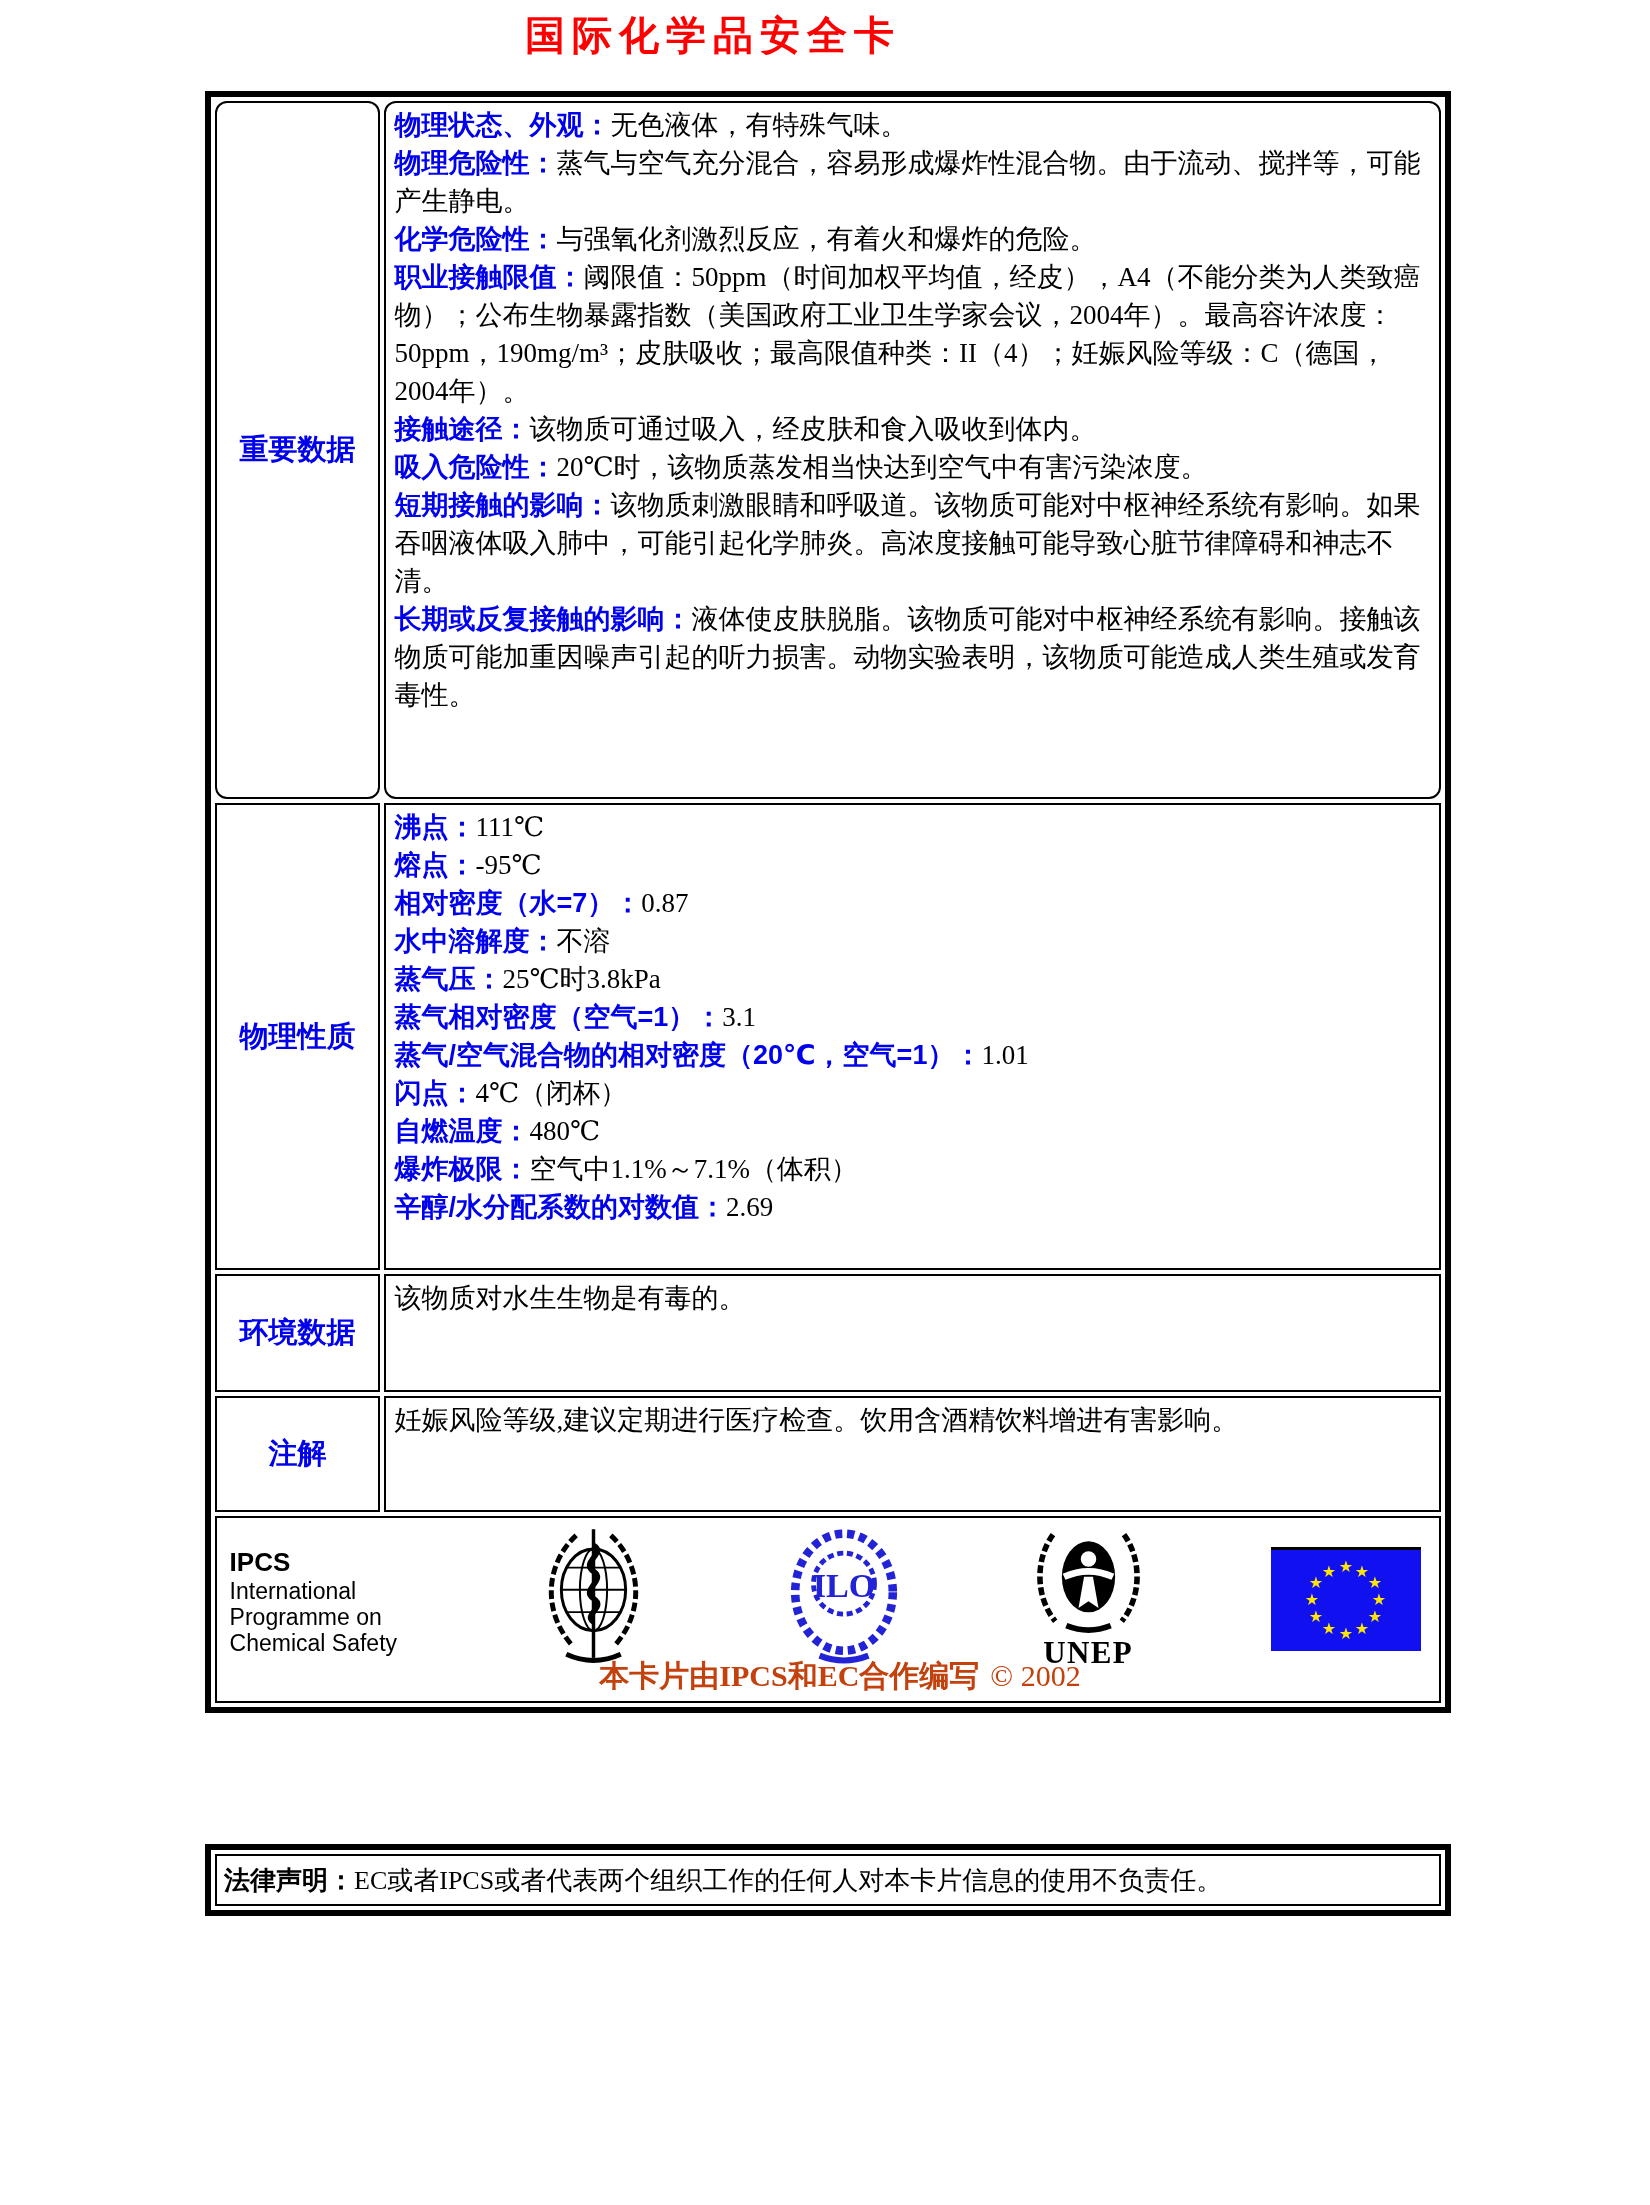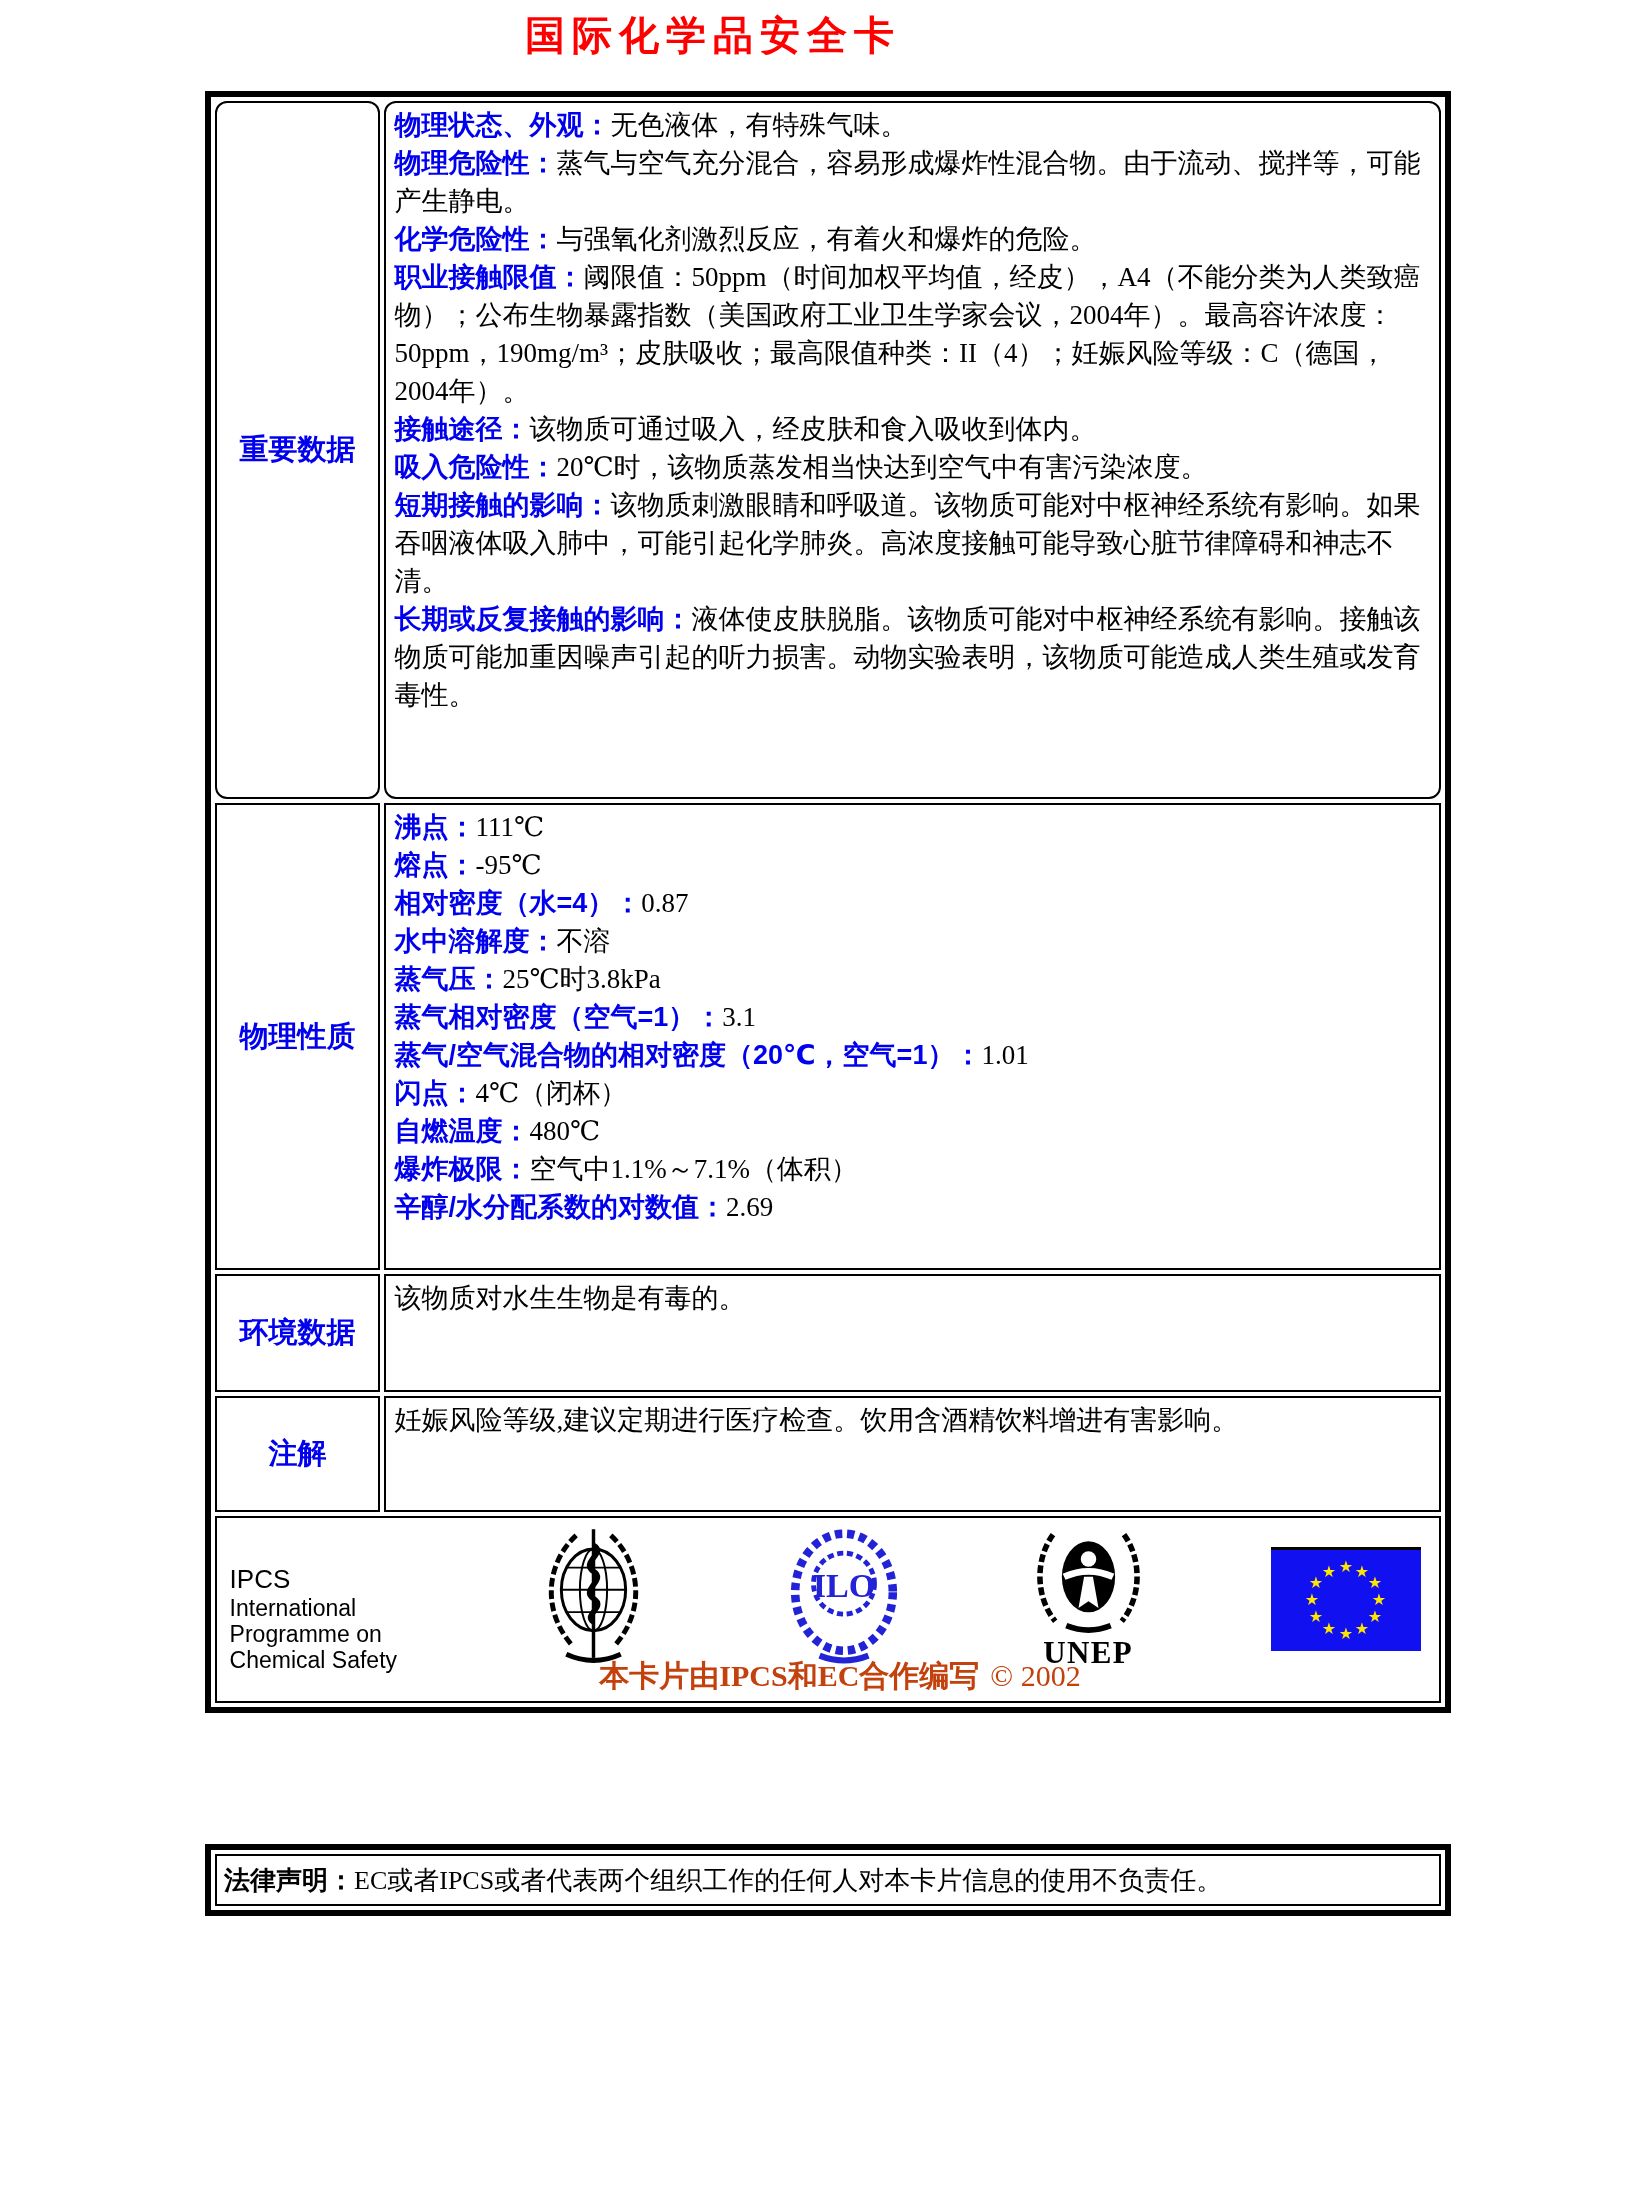--- a/index.html
+++ b/index.html
@@ -32,21 +32,21 @@
   .h-important{height:698px;border-radius:12px;}
   .h-physical{height:467px;}
   .h-env{height:118px;}
   .h-notes{height:116px;}
   .h-add{height:47px;}
   .field .key{color:#0000ee;font-family:"Liberation Sans","DejaVu Sans",sans-serif;font-weight:bold;}
   .field{margin:0;}
   .logos-cell{height:187px;position:relative;padding:4.2px 7px;}
   .logos-row{display:flex;align-items:flex-start;justify-content:space-between;padding:5.6px 11px 0 5.6px;}
   .ipcs-block{font-family:"Liberation Sans","DejaVu Sans",sans-serif;margin-top:19.5px;width:174px;}
-  .ipcs-title{font-size:26px;font-weight:normal;margin-top:17px;}
+  .ipcs-title{font-size:26px;font-weight:bold;}
   .ipcs-line{font-size:23px;line-height:26px;}
   .logo-box{display:flex;flex-direction:column;align-items:center;}
   .unep-text{font-family:"Liberation Serif","DejaVu Serif",serif;font-weight:bold;font-size:31px;line-height:28px;letter-spacing:1.4px;}
   .eu-flag{position:relative;width:150px;height:101px;background:#1010f0;border-top:3.5px solid #000;margin-top:19.5px;}
   .eu-star{position:absolute;color:#ffe600;font-size:16px;transform:translate(-50%,-50%);line-height:1;}
   .footer-caption{
     position:absolute;bottom:4.2px;left:0;width:100%;text-align:center;color:#c2410c;
     font-size:30px;font-family:"Liberation Serif","DejaVu Serif",serif;font-weight:bold;padding-left:12px;
   }
   .footer-caption .copy{font-weight:normal;margin-left:11px;}
@@ -82,21 +82,21 @@
       <div class="field"><span class="key">短期接触的影响：</span><span>该物质刺激眼睛和呼吸道。该物质可能对中枢神经系统有影响。如果吞咽液体吸入肺中，可能引起化学肺炎。高浓度接触可能导致心脏节律障碍和神志不清。</span></div>
       <div class="field"><span class="key">长期或反复接触的影响：</span><span>液体使皮肤脱脂。该物质可能对中枢神经系统有影响。接触该物质可能加重因噪声引起的听力损害。动物实验表明，该物质可能造成人类生殖或发育毒性。</span></div>
     </td>
   </tr>
 
   <tr>
     <td class="label-cell h-physical">物理性质</td>
     <td class="content-cell h-physical">
       <div class="field"><span class="key">沸点：</span><span>111℃</span></div>
       <div class="field"><span class="key">熔点：</span><span>-95℃</span></div>
-      <div class="field"><span class="key">相对密度（水=4）：</span><span>0.87</span></div>
+      <div class="field"><span class="key">相对密度（水=7）：</span><span>0.87</span></div>
       <div class="field"><span class="key">水中溶解度：</span><span>不溶</span></div>
       <div class="field"><span class="key">蒸气压：</span><span>25℃时3.8kPa</span></div>
       <div class="field"><span class="key">蒸气相对密度（空气=1）：</span><span>3.1</span></div>
       <div class="field"><span class="key">蒸气/空气混合物的相对密度（20℃，空气=1）：</span><span>1.01</span></div>
       <div class="field"><span class="key">闪点：</span><span>4℃（闭杯）</span></div>
       <div class="field"><span class="key">自燃温度：</span><span>480℃</span></div>
       <div class="field"><span class="key">爆炸极限：</span><span>空气中1.1%～7.1%（体积）</span></div>
       <div class="field"><span class="key">辛醇/水分配系数的对数值：</span><span>2.69</span></div>
     </td>
   </tr>

